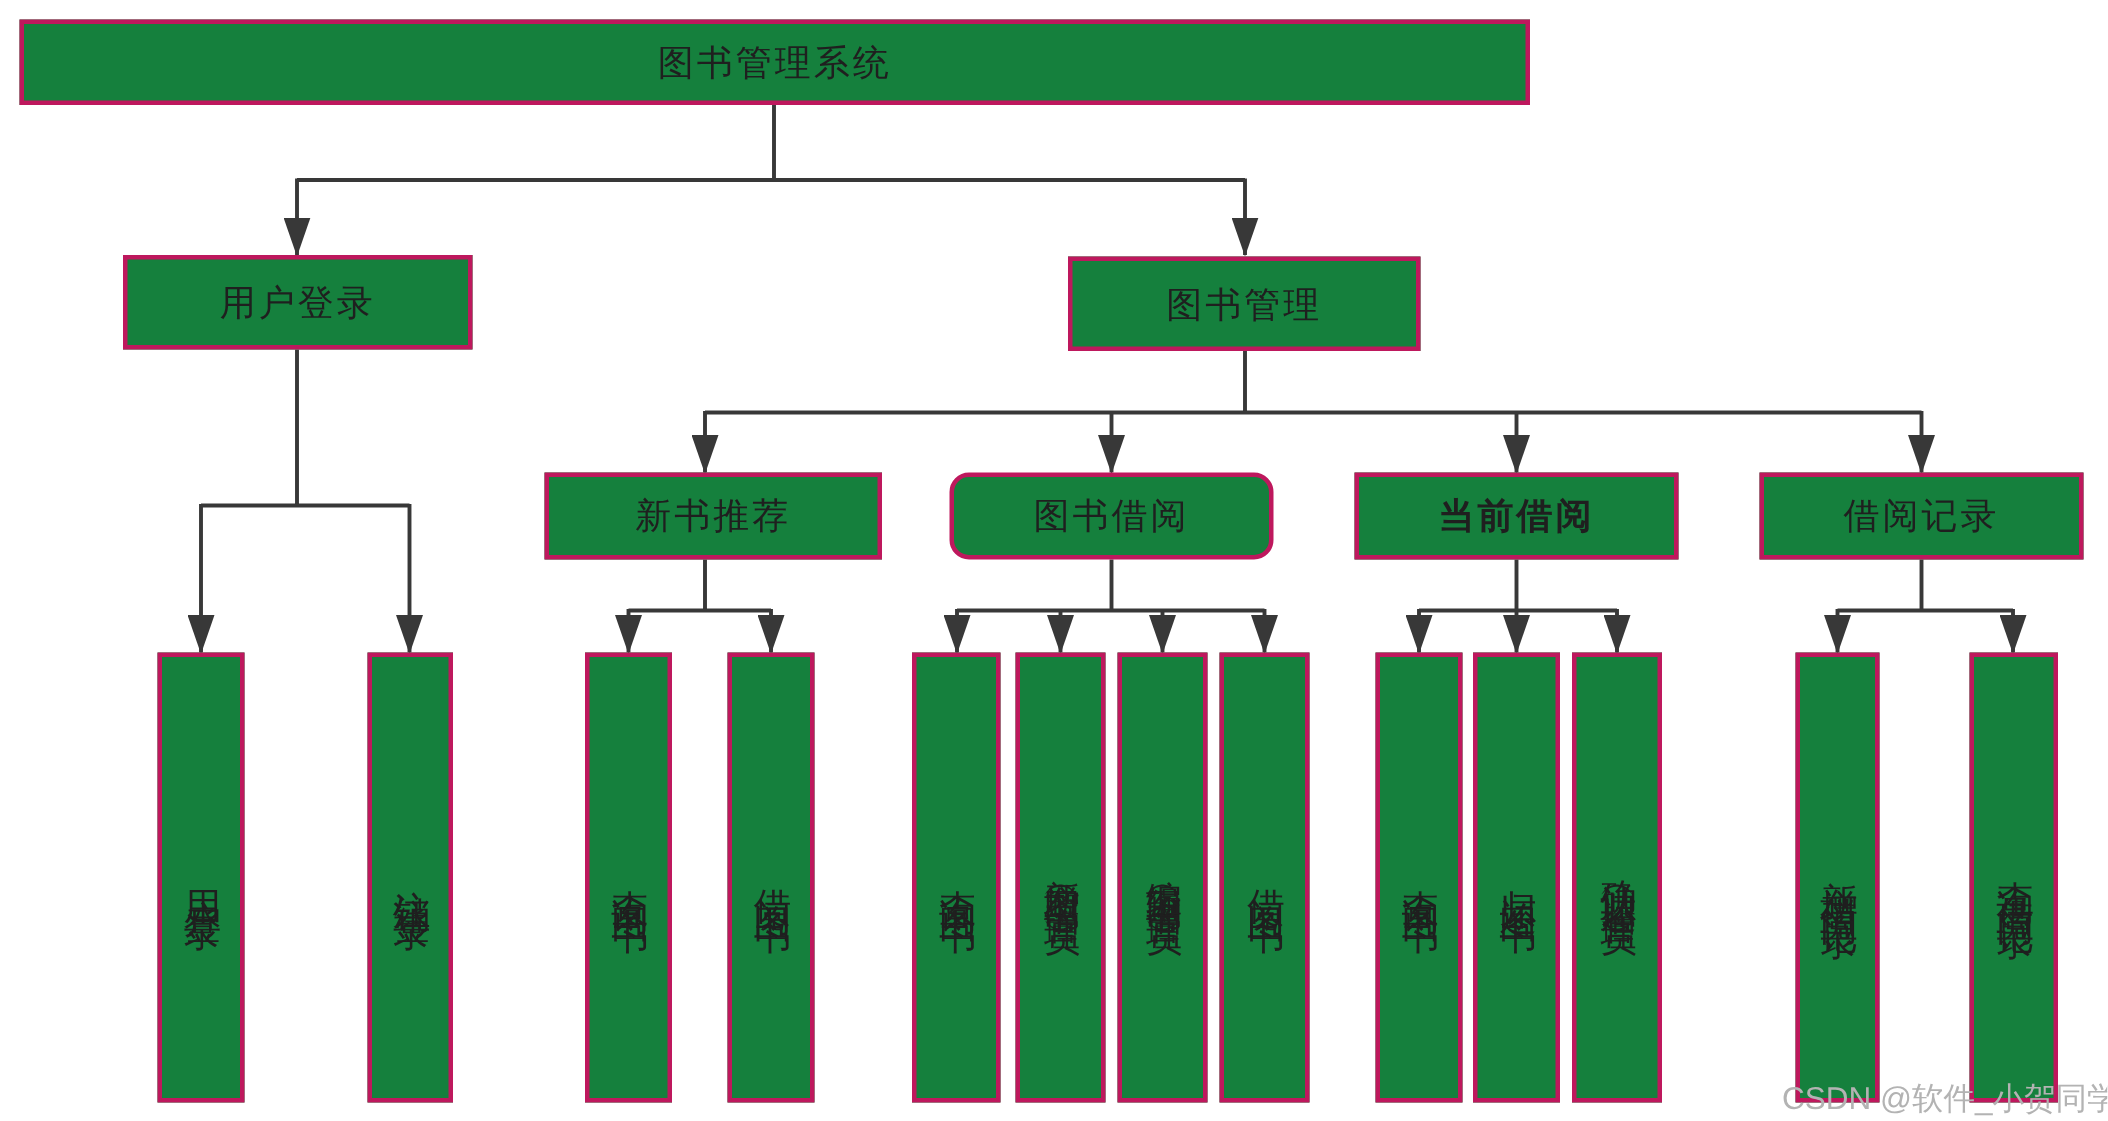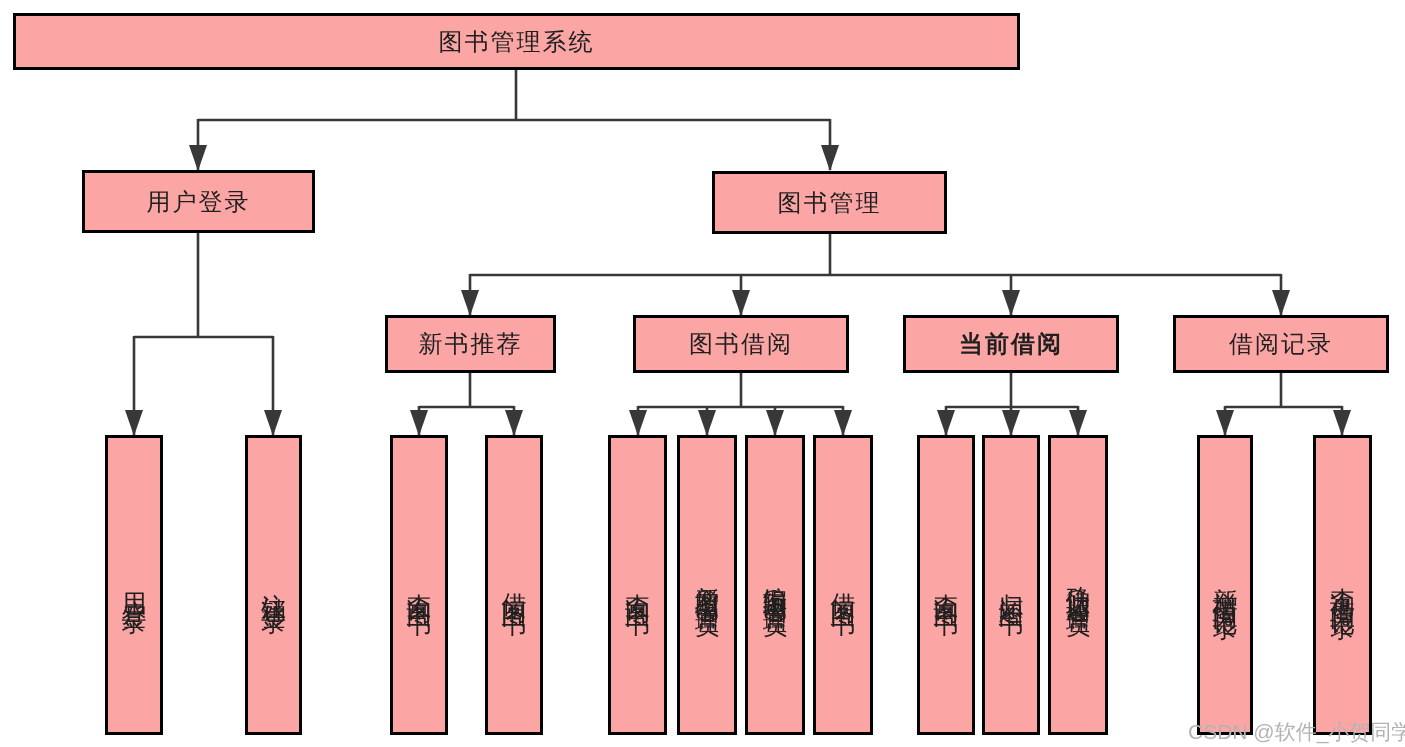--- a/index.html
+++ b/index.html
@@ -12,22 +12,22 @@
     overflow: hidden;
   }
   #connectors {
     position: absolute;
     left: 0; top: 0;
     width: 1405px; height: 747px;
   }
   .node {
     position: absolute;
     box-sizing: border-box;
-    background: #fca5a5;
-    border: 3px solid #000000;
+    background: #15803d;
+    border: 3px solid #be185d;
     display: grid;
     place-items: center;
     color: #1f1f1f;
   }
   .hlabel {
     font-size: 24px;
     letter-spacing: 2px;
     white-space: nowrap;
   }
   .vbox { top: 435px; height: 300px; }
@@ -101,24 +101,24 @@
     <span class="hlabel">图书管理系统</span>
   </div>
 
   <div class="node" style="left:82px; top:170px; width:233px; height:63px;">
     <span class="hlabel">用户登录</span>
   </div>
   <div class="node" style="left:712px; top:171px; width:235px; height:63px;text-align:right;">
     <span class="hlabel">图书管理</span>
   </div>
 
-  <div class="node" style="left:385px; top:315px; width:171px; height:58px;">
+  <div class="node" style="left:363px; top:315px; width:225px; height:58px;">
     <span class="hlabel">新书推荐</span>
   </div>
-  <div class="node" style="left:633px; top:315px; width:216px; height:58px;">
+  <div class="node" style="left:633px; top:315px; width:216px; height:58px;border-radius:13px;">
     <span class="hlabel">图书借阅</span>
   </div>
   <div class="node" style="left:903px; top:315px; width:216px; height:58px;font-weight:bold;">
     <span class="hlabel">当前借阅</span>
   </div>
   <div class="node" style="left:1173px; top:315px; width:216px; height:58px;">
     <span class="hlabel">借阅记录</span>
   </div>
 
   <div class="node vbox" style="left:105px; width:58px;">

